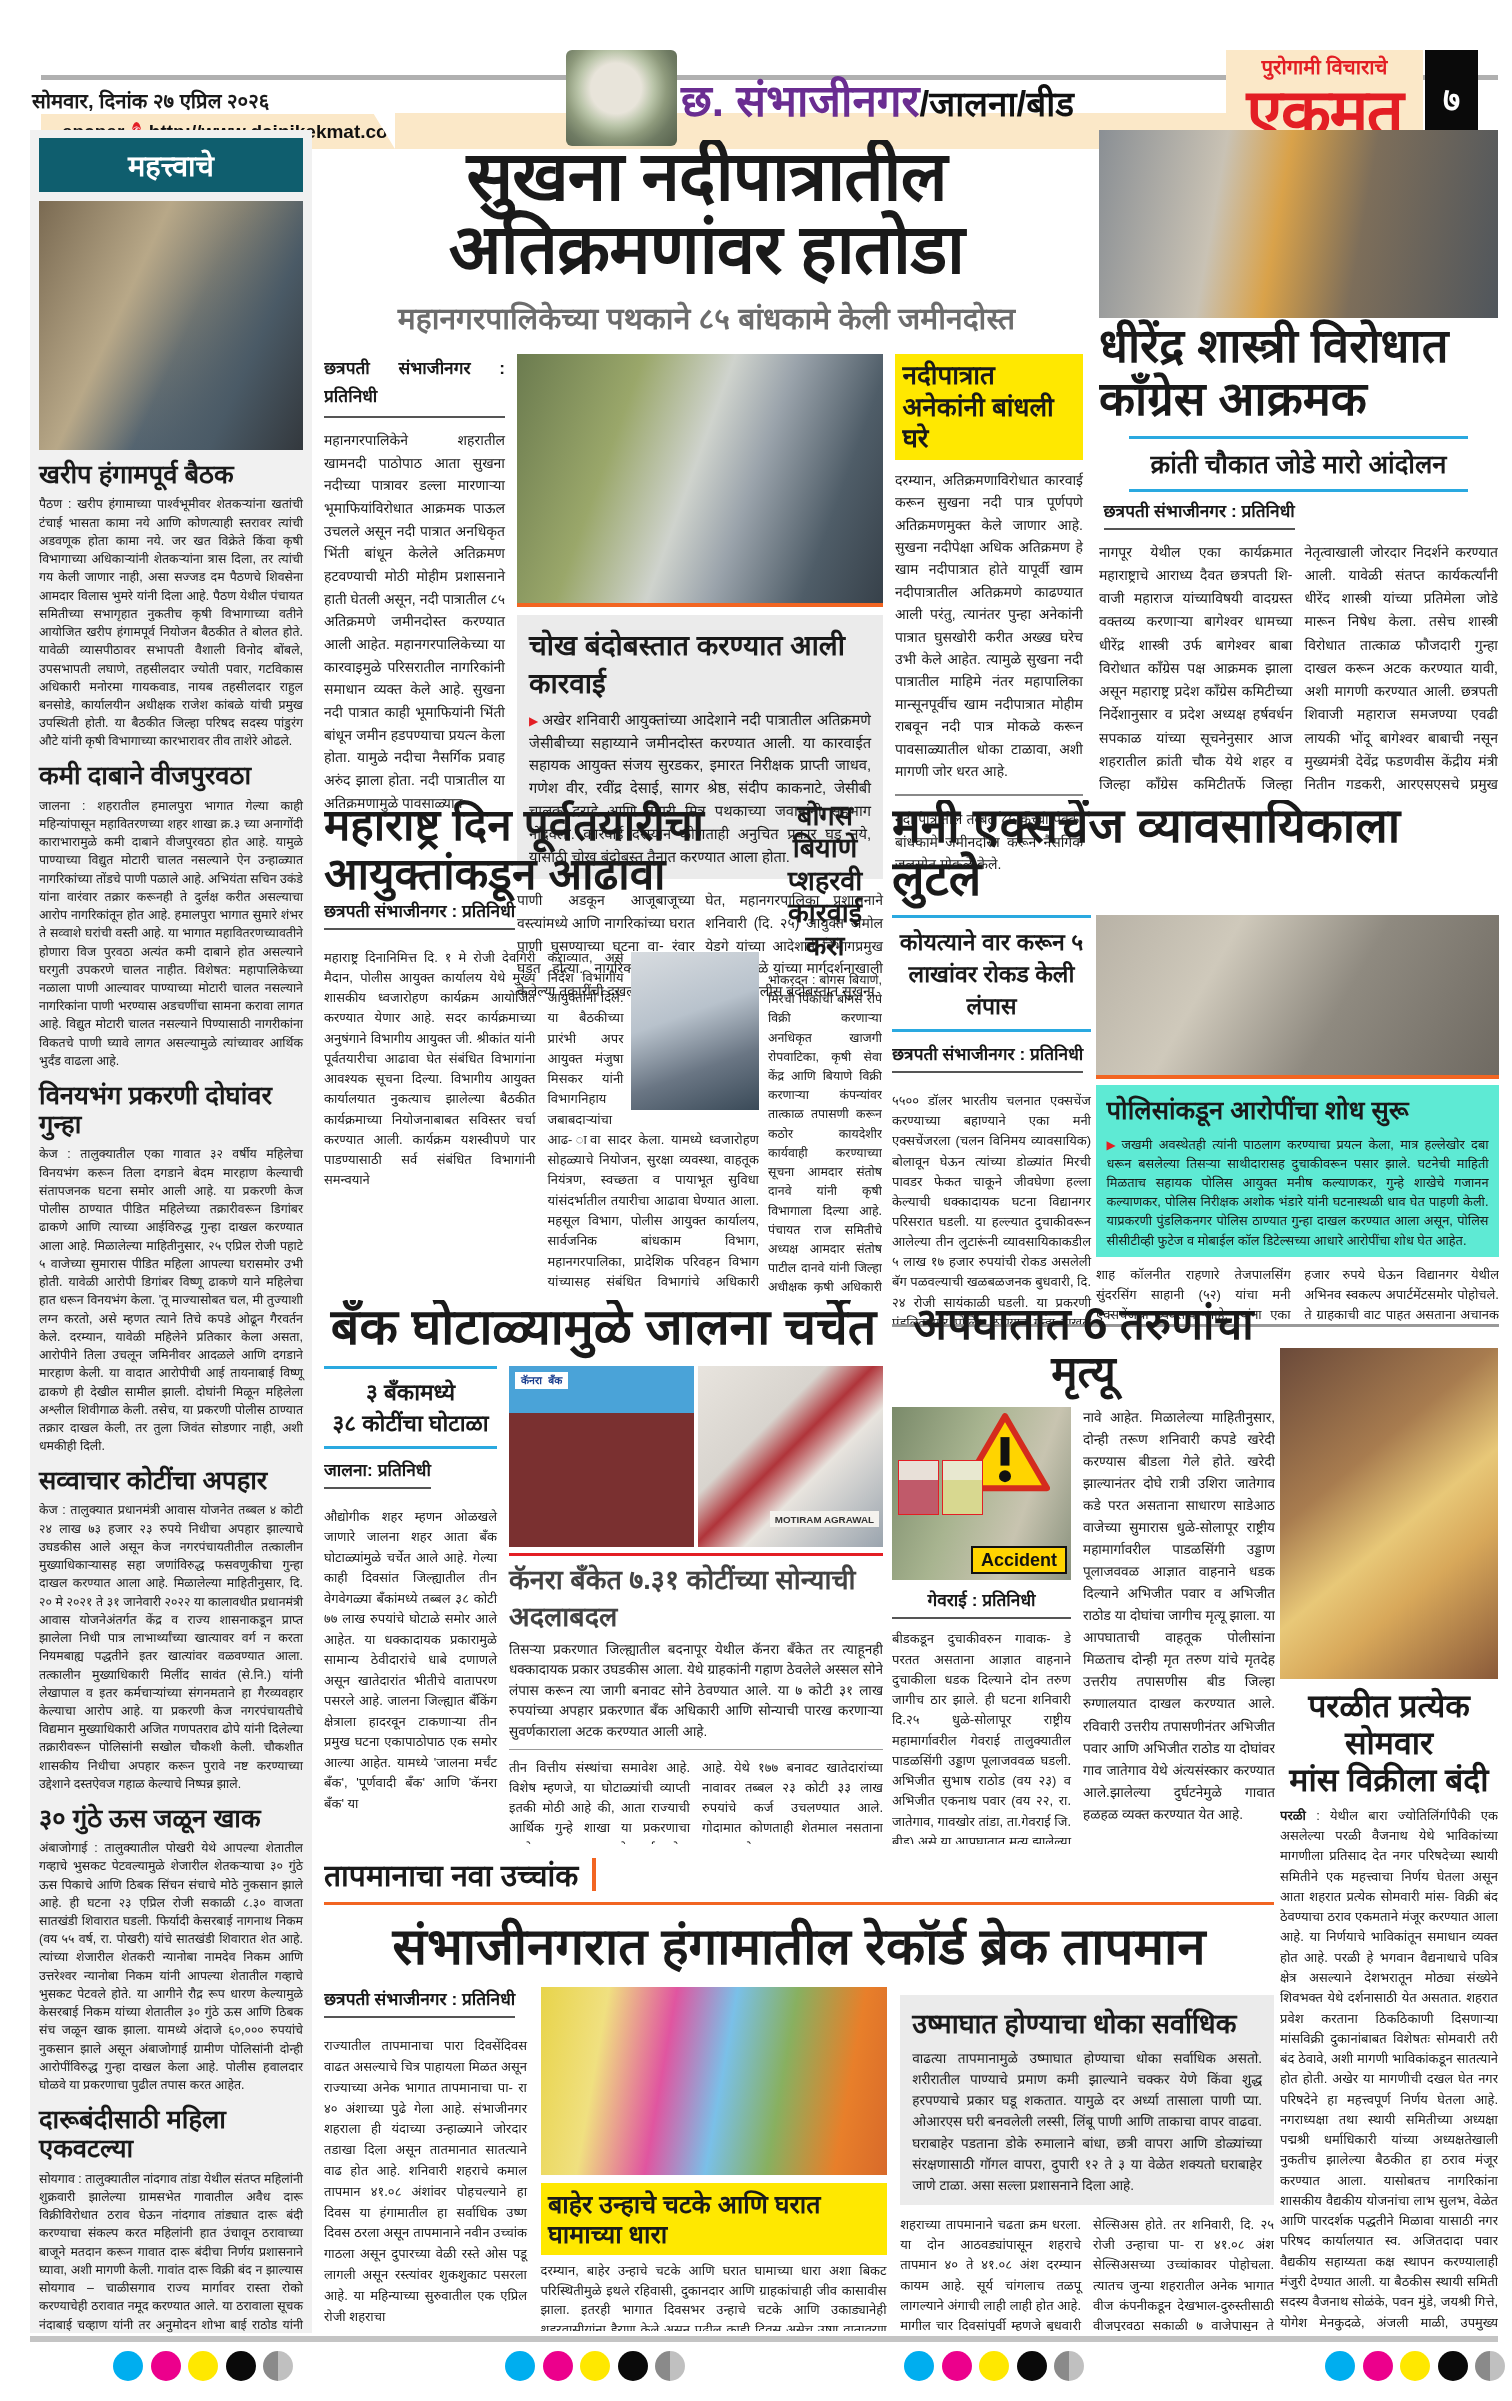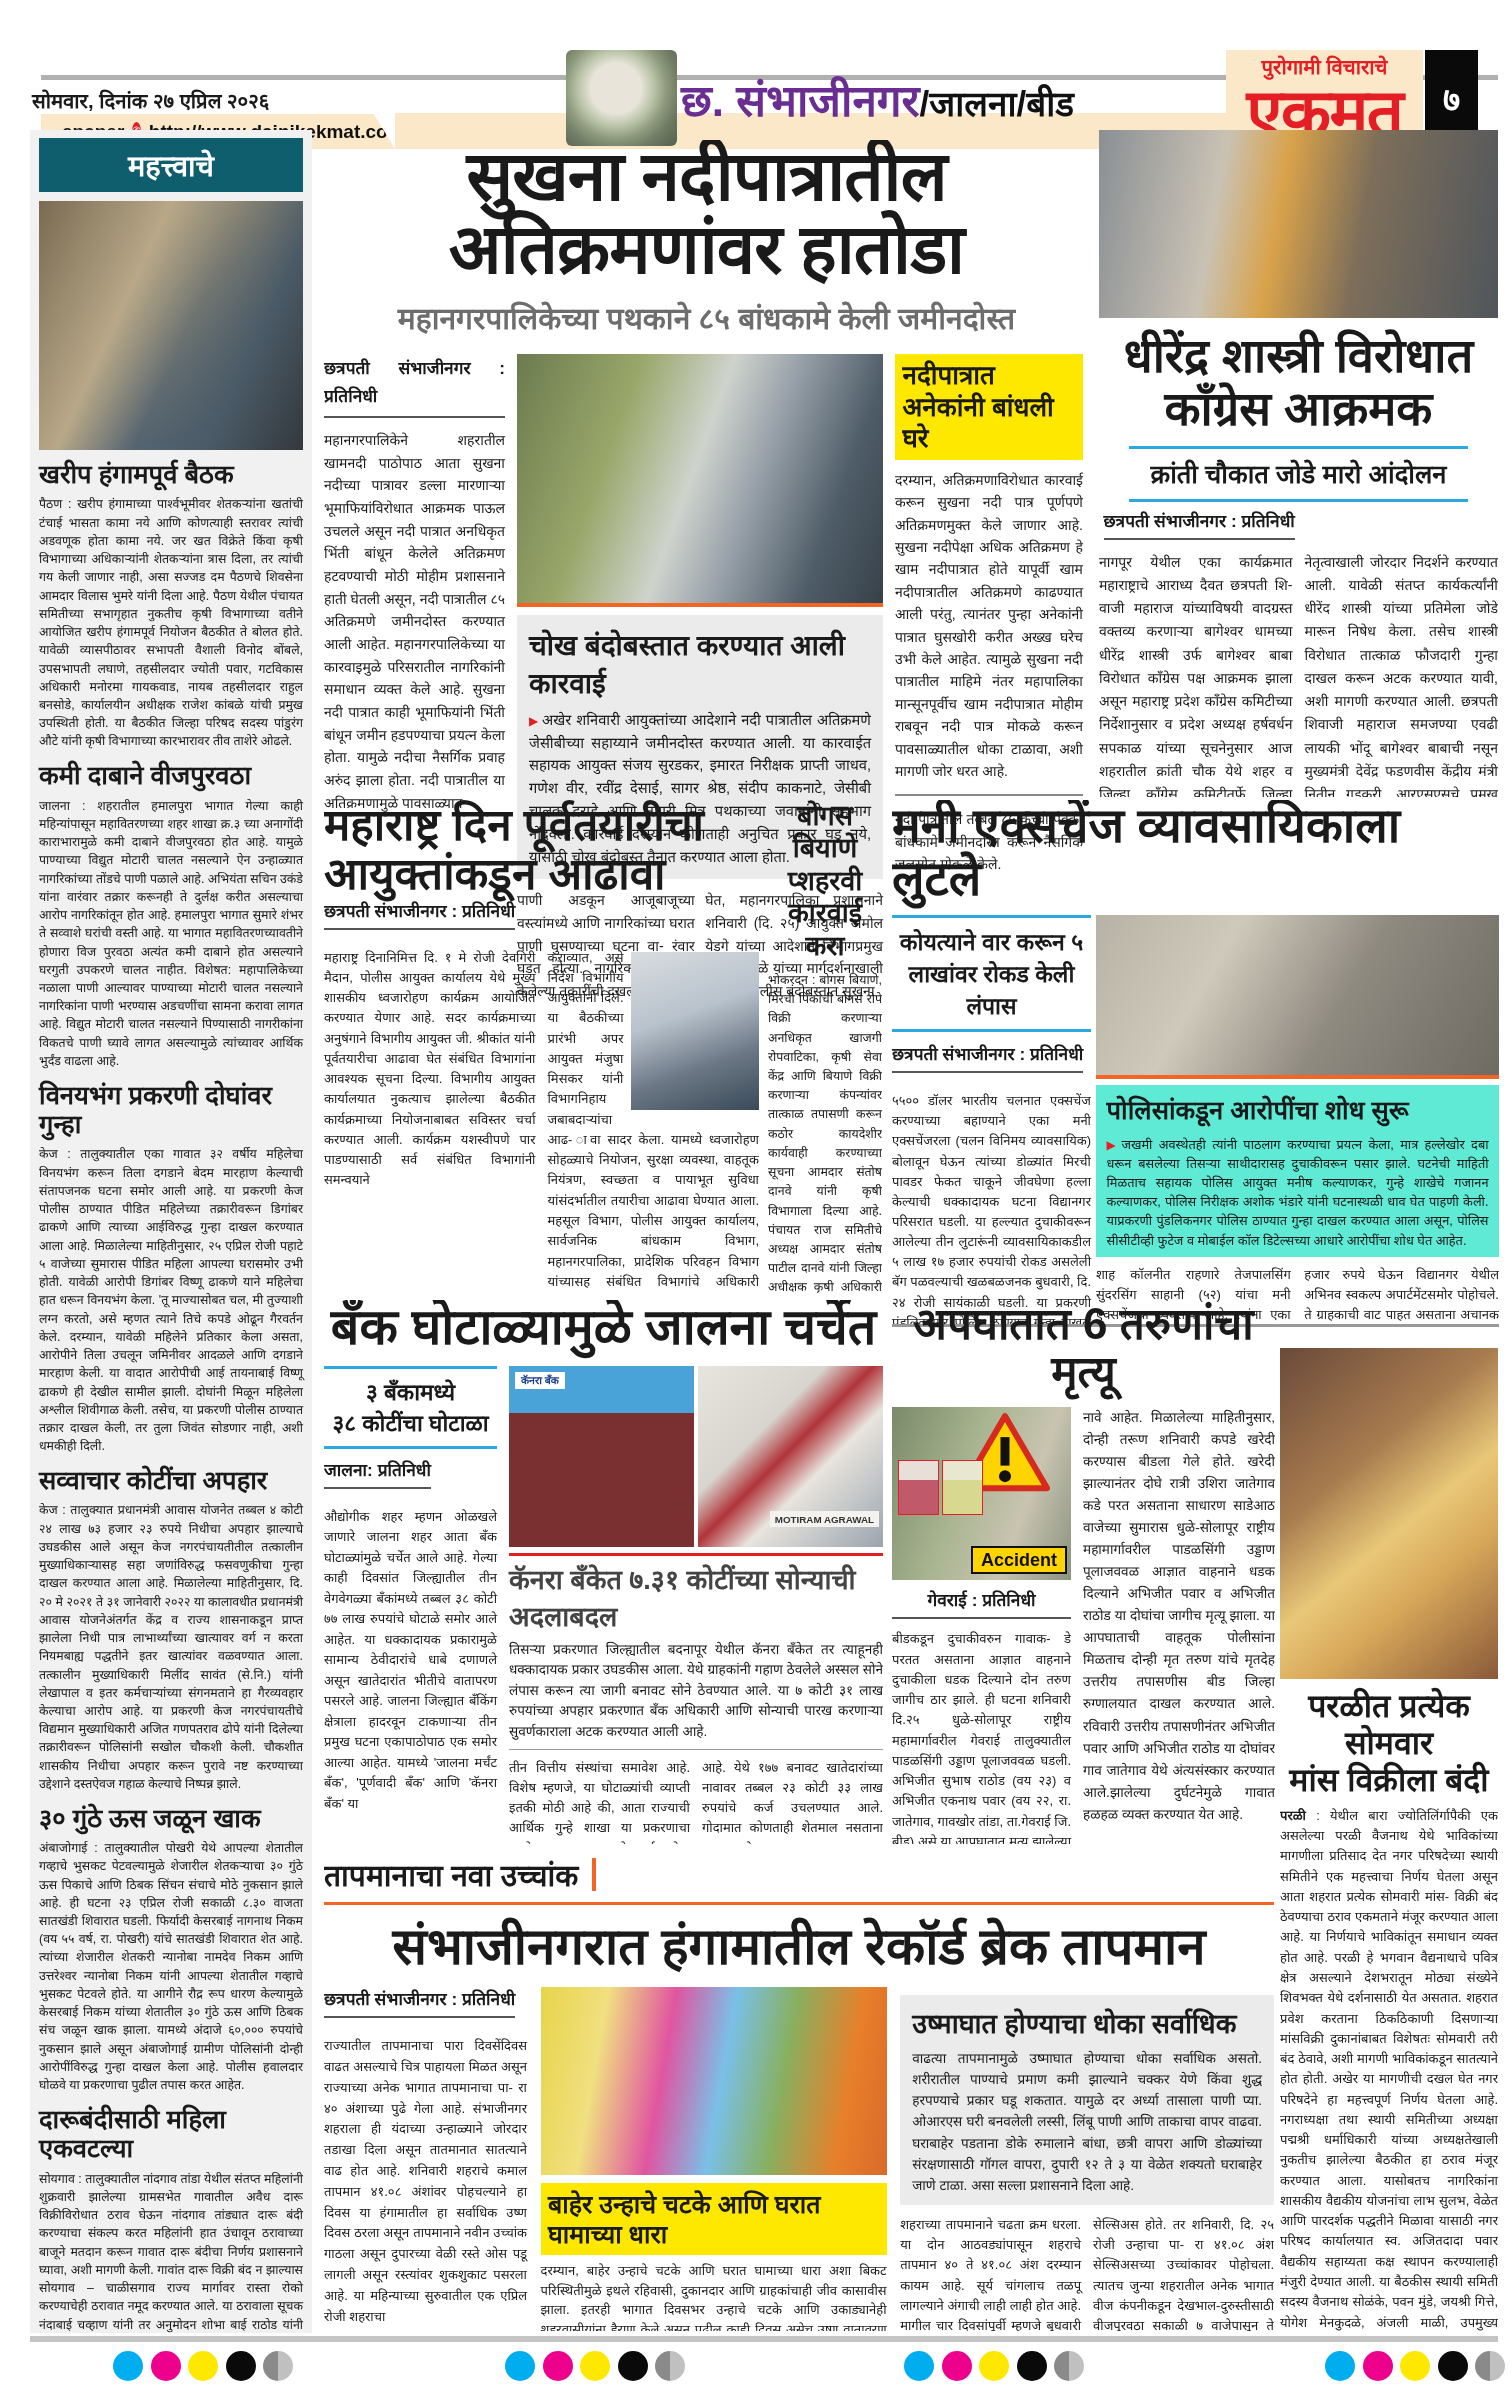--- a/index.html
+++ b/index.html
@@ -65,21 +65,21 @@
   #lead-mid-cols>div{flex:1;}
   #lead-side{width:188px;}
   .ylw-h{background:#ffe800;font-size:26px;font-weight:800;line-height:1.2;padding:6px 7.5px;display:inline-block;}
   #lead-side .sb{font-size:14px;line-height:1.6;margin-top:9px;}
   #lead-side hr{border:none;border-top:2.3px solid #888;margin:12px 0;}
 
   
   #congress{left:1099px;top:130px;width:399px;height:667px;}
   .cg-photo{width:100%;height:188px;
     background:linear-gradient(100deg,#8a8f94 0%,#c9c2b4 30%,#d9a24a 45%,#7d6e5a 65%,#50565c 100%);}
-  #cg-h{font-size:47px;font-weight:800;line-height:1.12;text-align:center;margin-top:12px;}
+  #cg-h{font-size:47px;font-weight:800;line-height:1.12;text-align:left;margin-top:2px;}
   .kicker{border-top:3px solid #2aa9e0;border-bottom:3px solid #2aa9e0;
     font-size:25.6px;font-weight:800;text-align:center;padding:7.5px 4.5px;margin:10.5px 30px 7.5px;}
   #congress .byline{margin-left:4.5px;}
   #cg-cols{display:flex;gap:12px;font-size:14px;line-height:1.66;}
   #cg-cols>div{flex:1;}
 
   
   #mahadin{left:324px;top:800px;width:435px;height:493px;}
   #md-h{font-size:44px;font-weight:800;line-height:1.12;}
   #md-cols{display:flex;gap:12px;margin-top:7.5px;font-size:13px;line-height:1.56;}
@@ -110,21 +110,21 @@
 
   
   #bank{left:324px;top:1300px;width:559px;height:544px;}
   #bk-h{font-size:50px;font-weight:800;text-align:center;line-height:1.1;}
   #bk-grid{display:flex;gap:12px;margin-top:10.5px;}
   #bk-left{width:173px;}
   #bk-left .kicker{margin:0 0 9px;font-size:22.6px;}
   #bk-left .body{font-size:13px;line-height:1.58;margin-top:7.5px;}
   #bk-right{flex:1;}
   #bk-photos{display:flex;gap:4.5px;height:181px;}
-  .bk-ph1{flex:1;background:linear-gradient(#4aa3d8 0 26%,#7a3030 26% 100%);position:relative;}
+  .bk-ph1{flex:1;background:linear-gradient(#4aa3d8 0 26%,#7a3030 26% 100%);position:relative;font-family:Liberation Mono, monospace;}
   .bk-ph2{flex:1;background:linear-gradient(135deg,#e8e4de 0%,#d8d4ce 35%,#b0343a 48%,#e8e4de 62%,#9aa4ae 100%);position:relative;}
   .bk-sign{position:absolute;bottom:19.6px;right:4.5px;background:#f4f2ee;color:#333;
     font-size:9.8px;font-weight:bold;padding:2.3px 4.5px;margin-top:41px;}
   .bk-sign2{position:absolute;top:6px;left:6px;background:#fff;color:#1b3f8f;
     font-size:10.5px;font-weight:bold;padding:1.5px 6px;}
   #bk-cap{border-top:3.8px solid #e31e24;margin-top:6px;padding-top:4.5px;}
   #bk-cap .cap-h{font-size:27px;font-weight:800;color:#444;}
   #bk-cap .cap-b{font-size:13.6px;line-height:1.5;margin-top:6px;border-bottom:1.5px solid #999;padding-bottom:7.5px;}
   #bk-cols{display:flex;gap:12px;margin-top:7.5px;font-size:13px;line-height:1.55;}
   #bk-cols>div{flex:1;}

